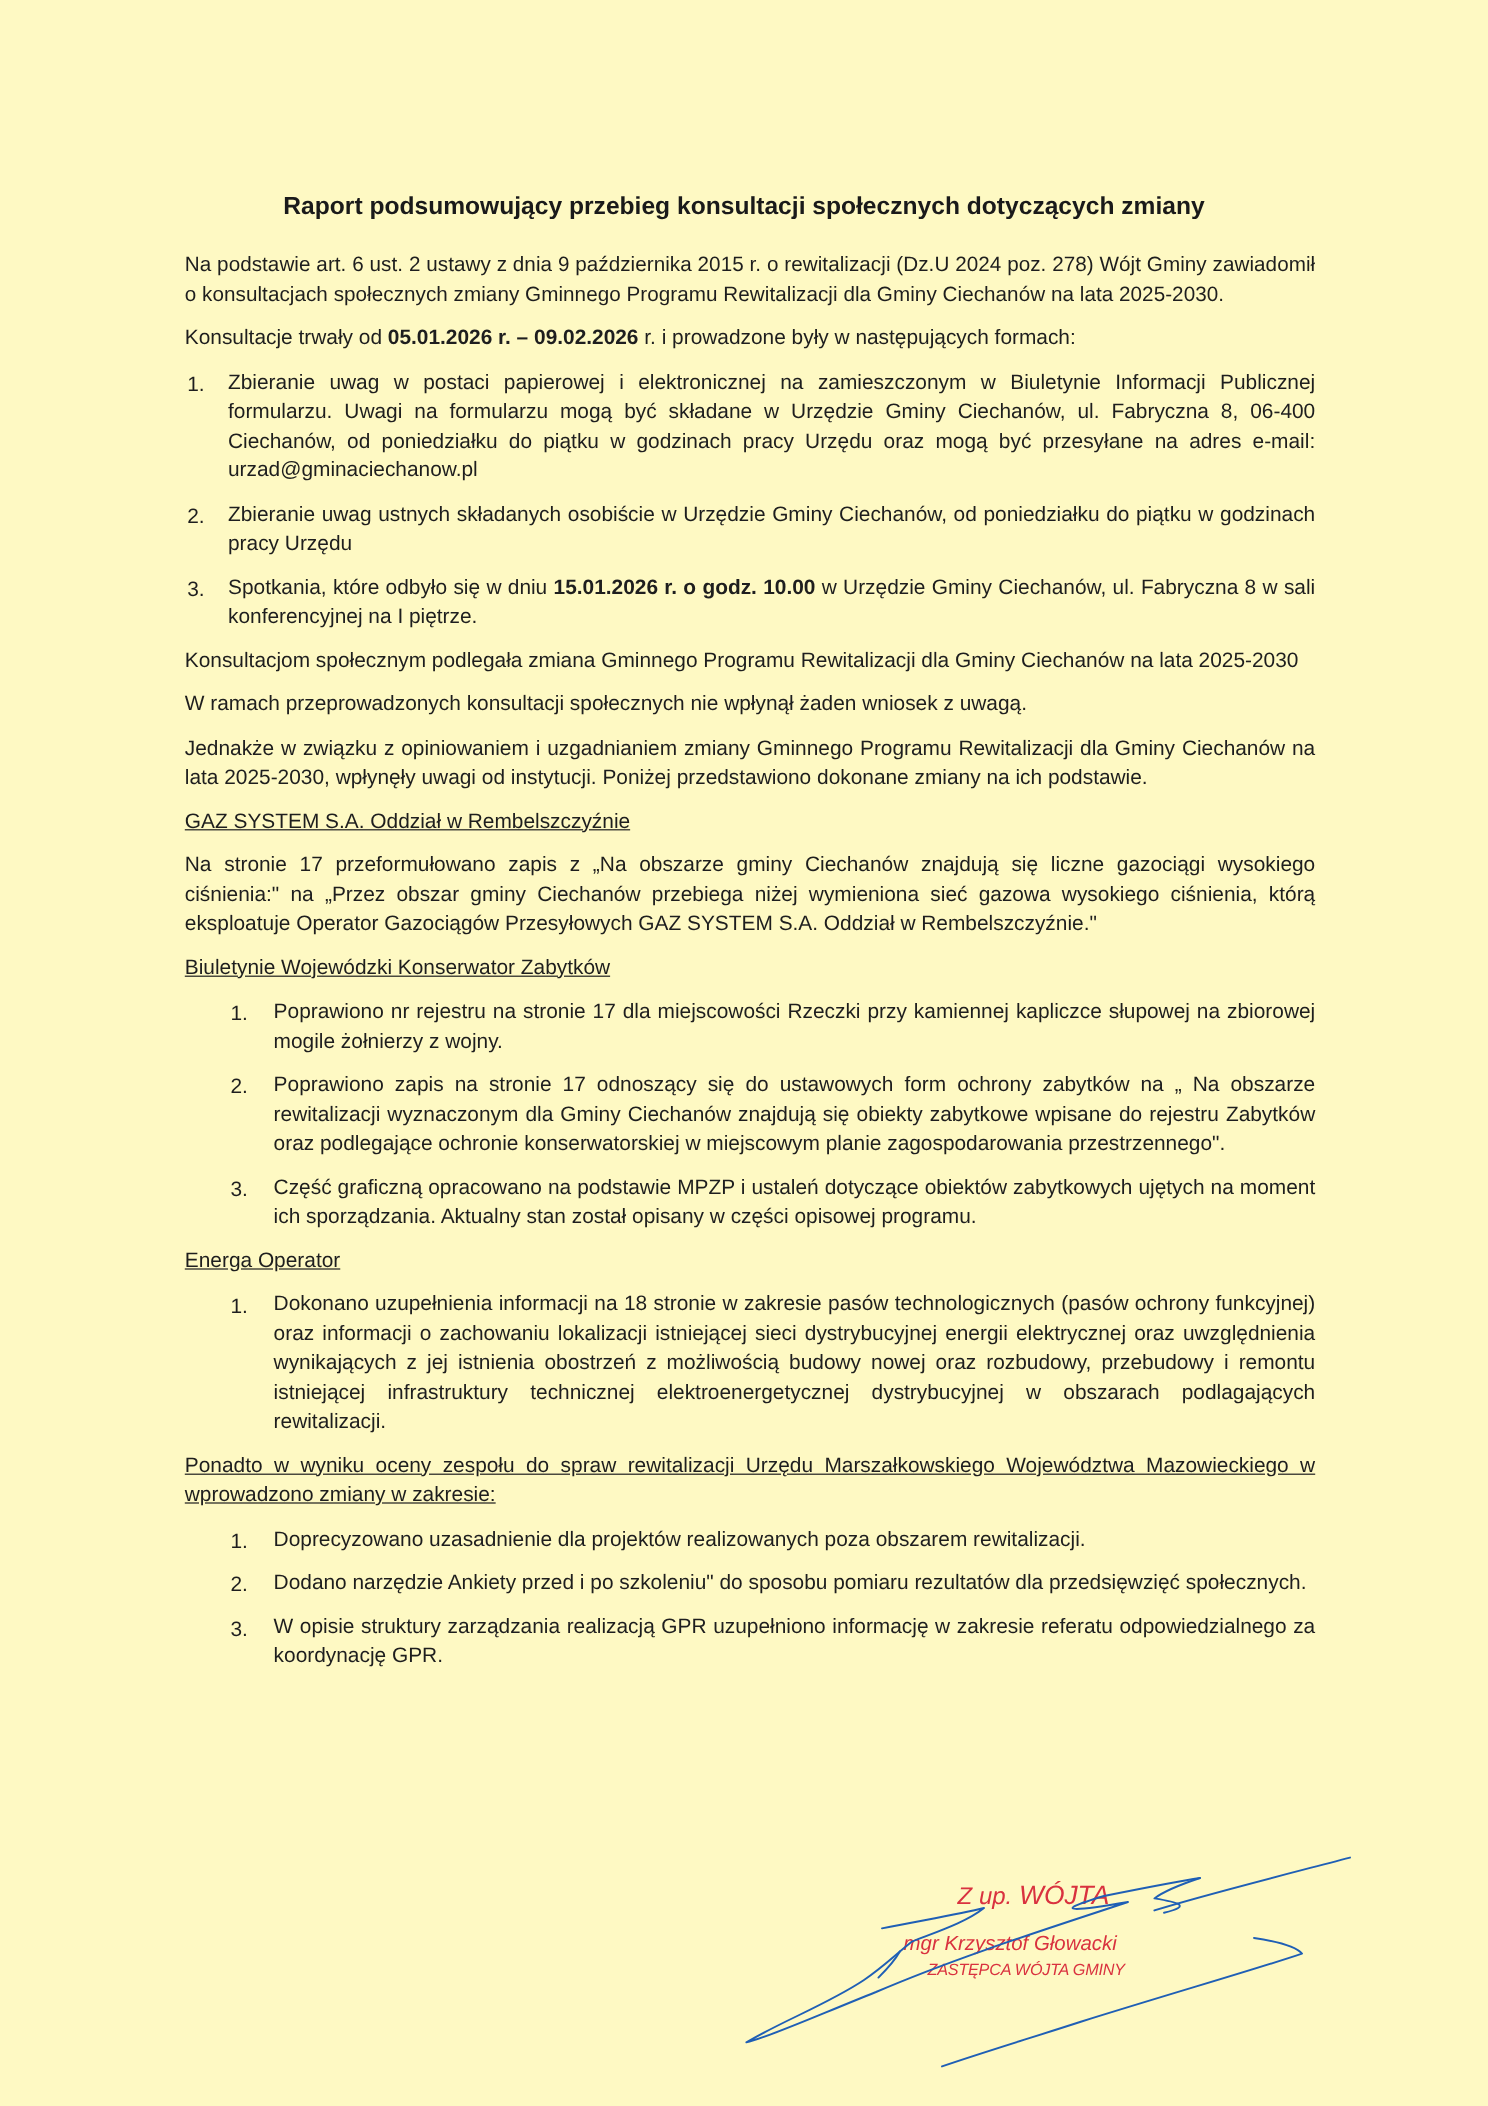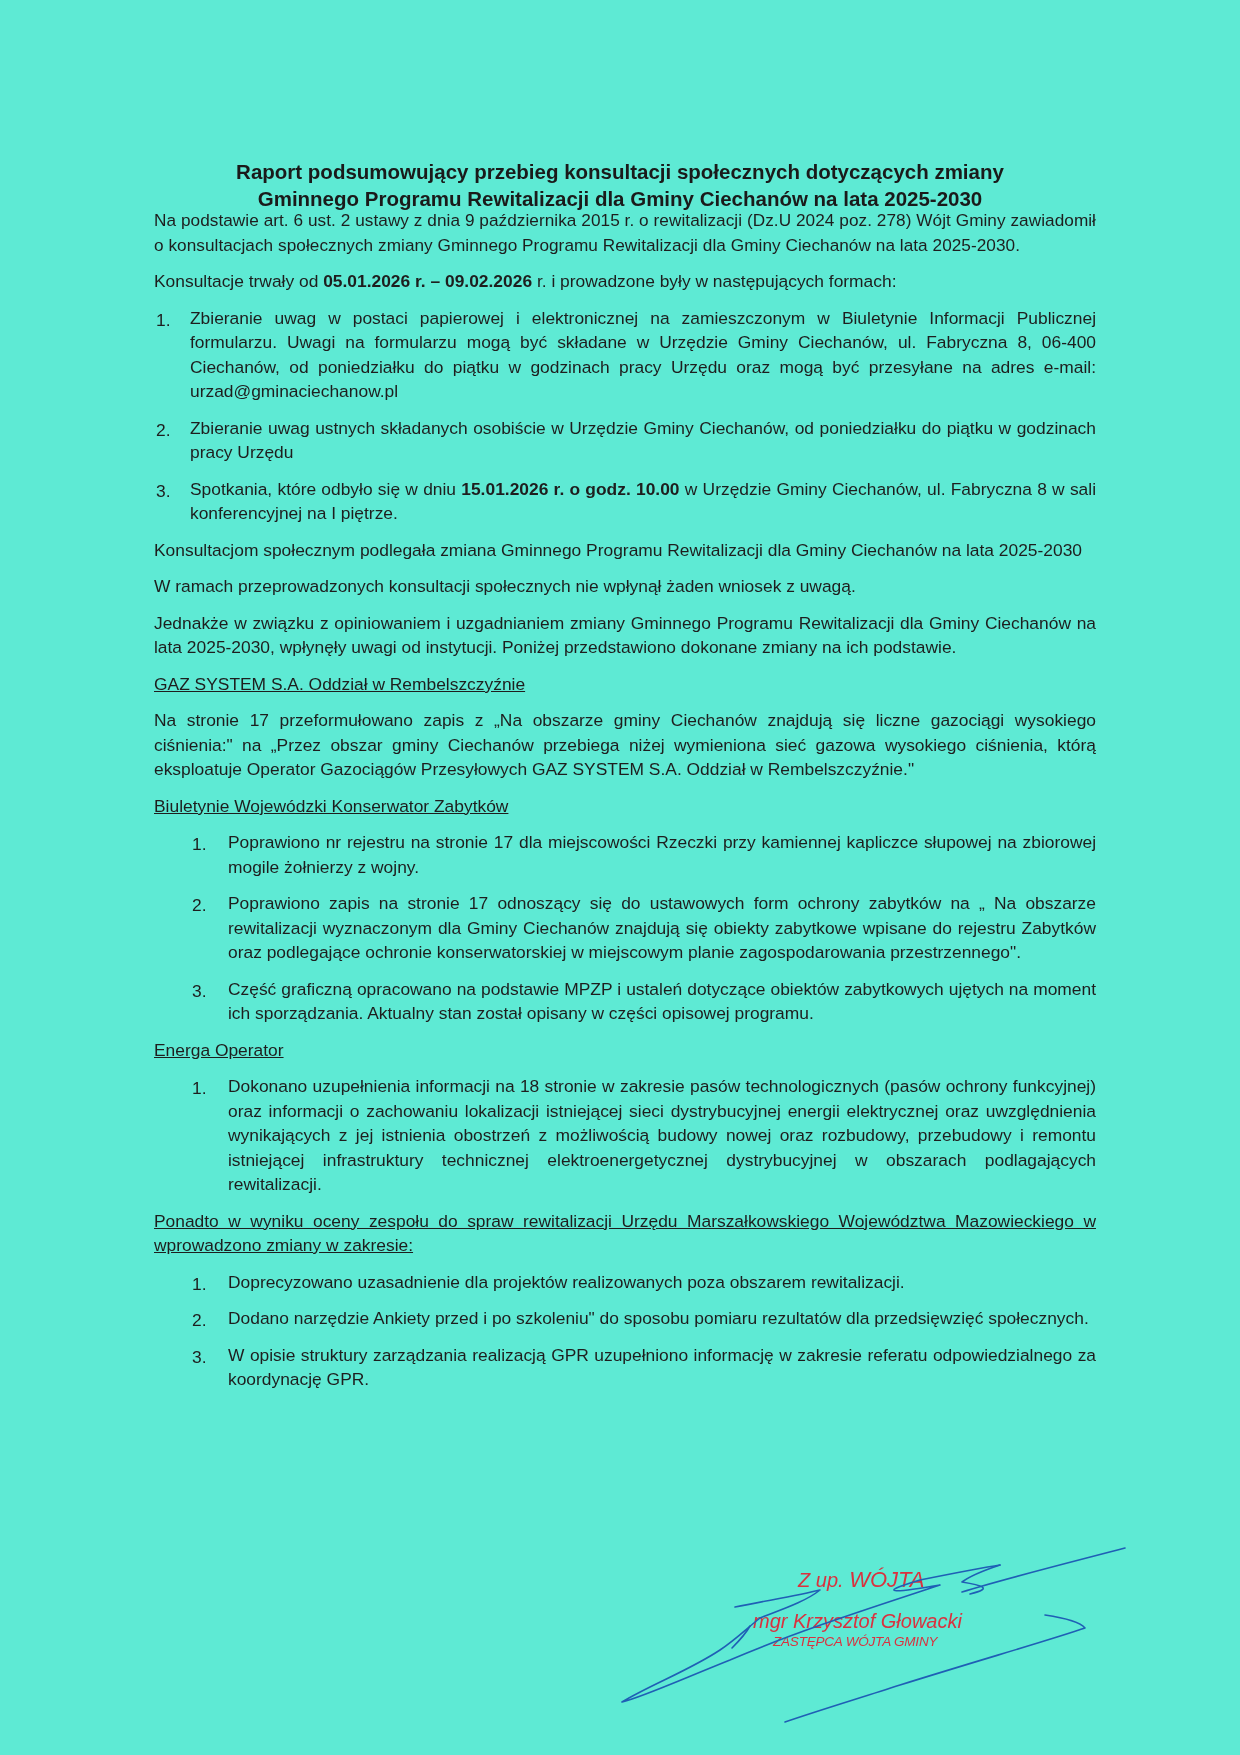--- a/index.html
+++ b/index.html
@@ -1,19 +1,19 @@
 <!DOCTYPE html>
 <html><head>
 <meta charset="utf-8">
 <style>
   html, body { margin: 0; padding: 0; background: #ffffff; }
   body { width: 1240px; height: 1755px; position: relative; overflow: hidden; }
   .page {
     position: absolute; left: 0; top: 0; width: 1240px; height: 1755px;
-    background: #5eead4; color: #1b1b1b;
+    background: #fef9c3; color: #1b1b1b;
     font-family: "Liberation Sans", "DejaVu Sans", sans-serif;
   }
   .title {
     position: absolute; left: 150px; top: 158px; width: 940px;
     text-align: center; font-weight: bold; font-size: 20.5px; line-height: 27px;
     color: #1a1a1a;
   }
   .content {
     position: absolute; left: 154px; top: 208px; width: 942px;
     font-size: 17.4px; line-height: 24.5px; color: #1e1e1e;
@@ -26,32 +26,31 @@
   ol.list li .num { position: absolute; top: 2px; }
   ol.lvl1 li { padding-left: 36px; }
   ol.lvl1 li .num { left: 2px; }
   ol.lvl2 li { padding-left: 74px; }
   ol.lvl2 li .num { left: 38px; }
   b { font-weight: bold; }
   .signature { position: absolute; left: 620px; top: 1510px; width: 520px; height: 230px; }
   .stamp { position: absolute; color: #d9323f; font-family: "Liberation Sans", sans-serif; font-style: italic; }
   .stamp-zup { left: 178px; top: 57px; font-size: 20px; }
   .stamp-zup .big { font-size: 22px; }
-  .stamp-name { left: 133px; top: 100px; font-size: 20px; font-style: italic; }
+  .stamp-name { left: 133px; top: 100px; font-size: 17px; font-style: italic; }
   .stamp-role { left: 153px; top: 124px; font-size: 13.5px; letter-spacing: -0.2px; }
   .sig-lines { position: absolute; left: 0; top: 0; }
 </style>
 </head>
 <body>
 
 <div class="page">
 
   <div class="title">
     <div>Raport podsumowujący przebieg konsultacji społecznych dotyczących zmiany</div>
-    <div>Gminnego Programu Rewitalizacji dla Gminy Ciechanów na lata 2025-2030</div>
   </div>
 
   <div class="content">
     <p class="intro">Na podstawie art. 6 ust. 2 ustawy z dnia 9 października 2015 r. o rewitalizacji (Dz.U 2024 poz. 278) Wójt Gminy zawiadomił o konsultacjach społecznych zmiany Gminnego Programu Rewitalizacji dla Gminy Ciechanów na lata 2025-2030.</p>
 
     <p><span>Konsultacje trwały od </span><b>05.01.2026 r. – 09.02.2026</b><span> r.  i prowadzone były w następujących formach:</span></p>
 
     <ol class="list lvl1">
       <li>
         <span class="num">1.</span>

